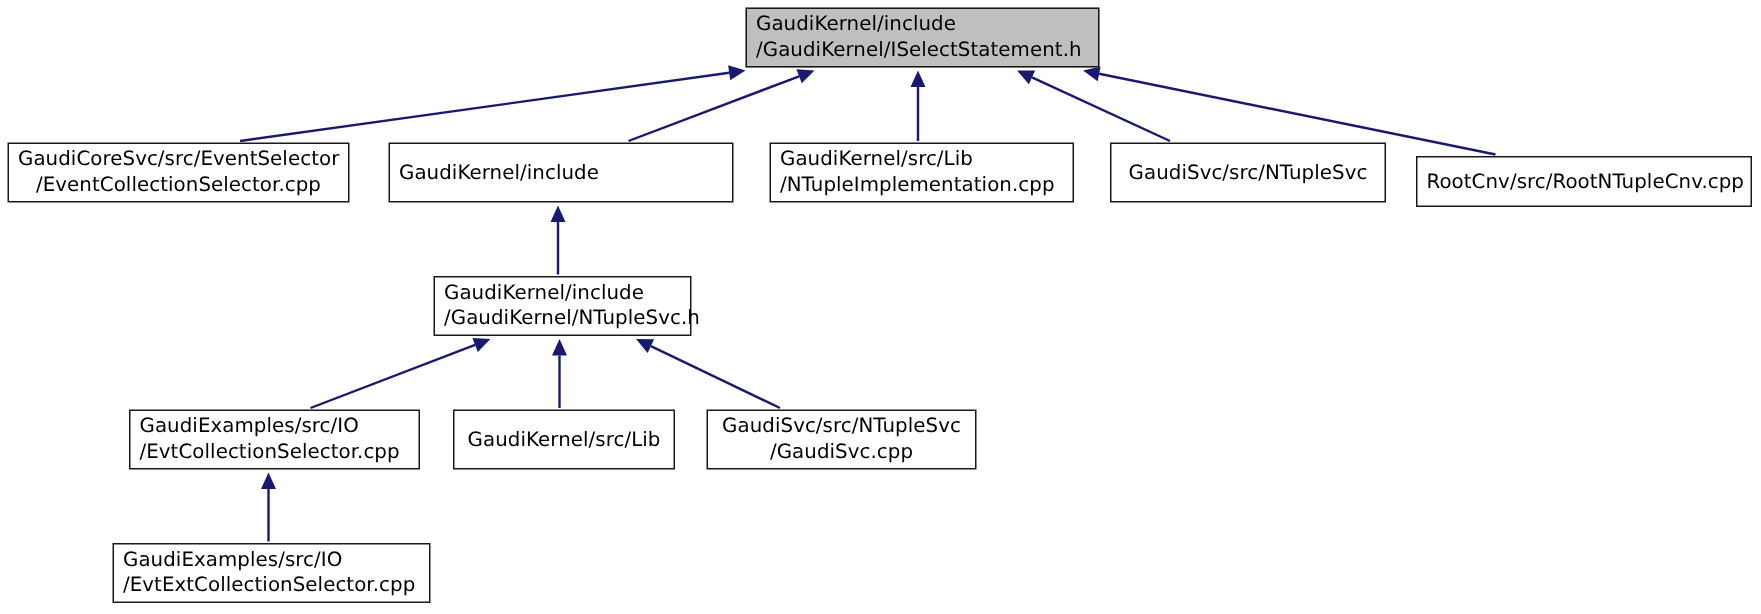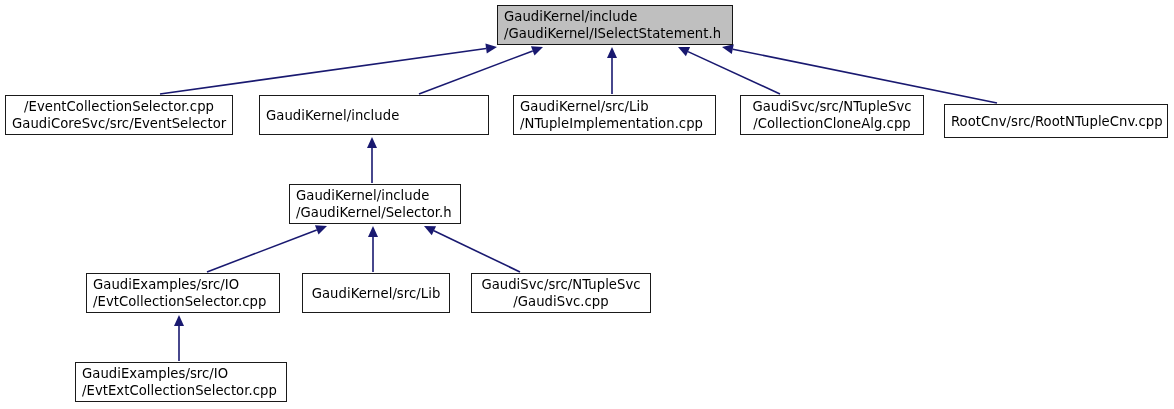--- a/index.html
+++ b/index.html
@@ -97,40 +97,39 @@
       <g>
         <line x1="179" y1="361" x2="179" y2="326" stroke="#191970" stroke-width="1.6"></line>
         <polygon points="179,315 184,326 174,326" fill="#191970"></polygon>
       </g>
     </svg>
 <div class="node left root" style="left: 497px; top: 5px; width: 236px; height: 40px;">
       <span class="ln">GaudiKernel/include</span>
       <span class="ln">/GaudiKernel/ISelectStatement.h</span>
     </div>
     <div class="node center" style="left: 5px; top: 95px; width: 228px; height: 40px;">
+      <span class="ln">GaudiCoreSvc/src/EventSelector</span>
       <span class="ln">/EventCollectionSelector.cpp</span>
-      <span class="ln">GaudiCoreSvc/src/EventSelector</span>
     </div>
     <div class="node left" style="left: 259px; top: 95px; width: 230px; height: 40px;">
       <span class="ln">GaudiKernel/include</span>
     </div>
     <div class="node left" style="left: 513px; top: 95px; width: 203px; height: 40px;">
       <span class="ln">GaudiKernel/src/Lib</span>
       <span class="ln">/NTupleImplementation.cpp</span>
     </div>
     <div class="node center" style="left: 740px; top: 95px; width: 184px; height: 40px;">
       <span class="ln">GaudiSvc/src/NTupleSvc</span>
-      <span class="ln">/CollectionCloneAlg.cpp</span>
     </div>
     <div class="node center" style="left: 944px; top: 104px; width: 224px; height: 27px;">
       <span class="ln">RootCnv/src/RootNTupleCnv.cpp</span>
     </div>
     <div class="node left" style="left: 289px; top: 184px; width: 172px; height: 40px;">
       <span class="ln">GaudiKernel/include</span>
-      <span class="ln">/GaudiKernel/Selector.h</span>
+      <span class="ln">/GaudiKernel/NTupleSvc.h</span>
     </div>
     <div class="node left" style="left: 86px; top: 273px; width: 194px; height: 40px;">
       <span class="ln">GaudiExamples/src/IO</span>
       <span class="ln">/EvtCollectionSelector.cpp</span>
     </div>
     <div class="node center" style="left: 302px; top: 273px; width: 148px; height: 40px;">
       <span class="ln">GaudiKernel/src/Lib</span>
     </div>
     <div class="node center" style="left: 471px; top: 273px; width: 180px; height: 40px;">
       <span class="ln">GaudiSvc/src/NTupleSvc</span>

